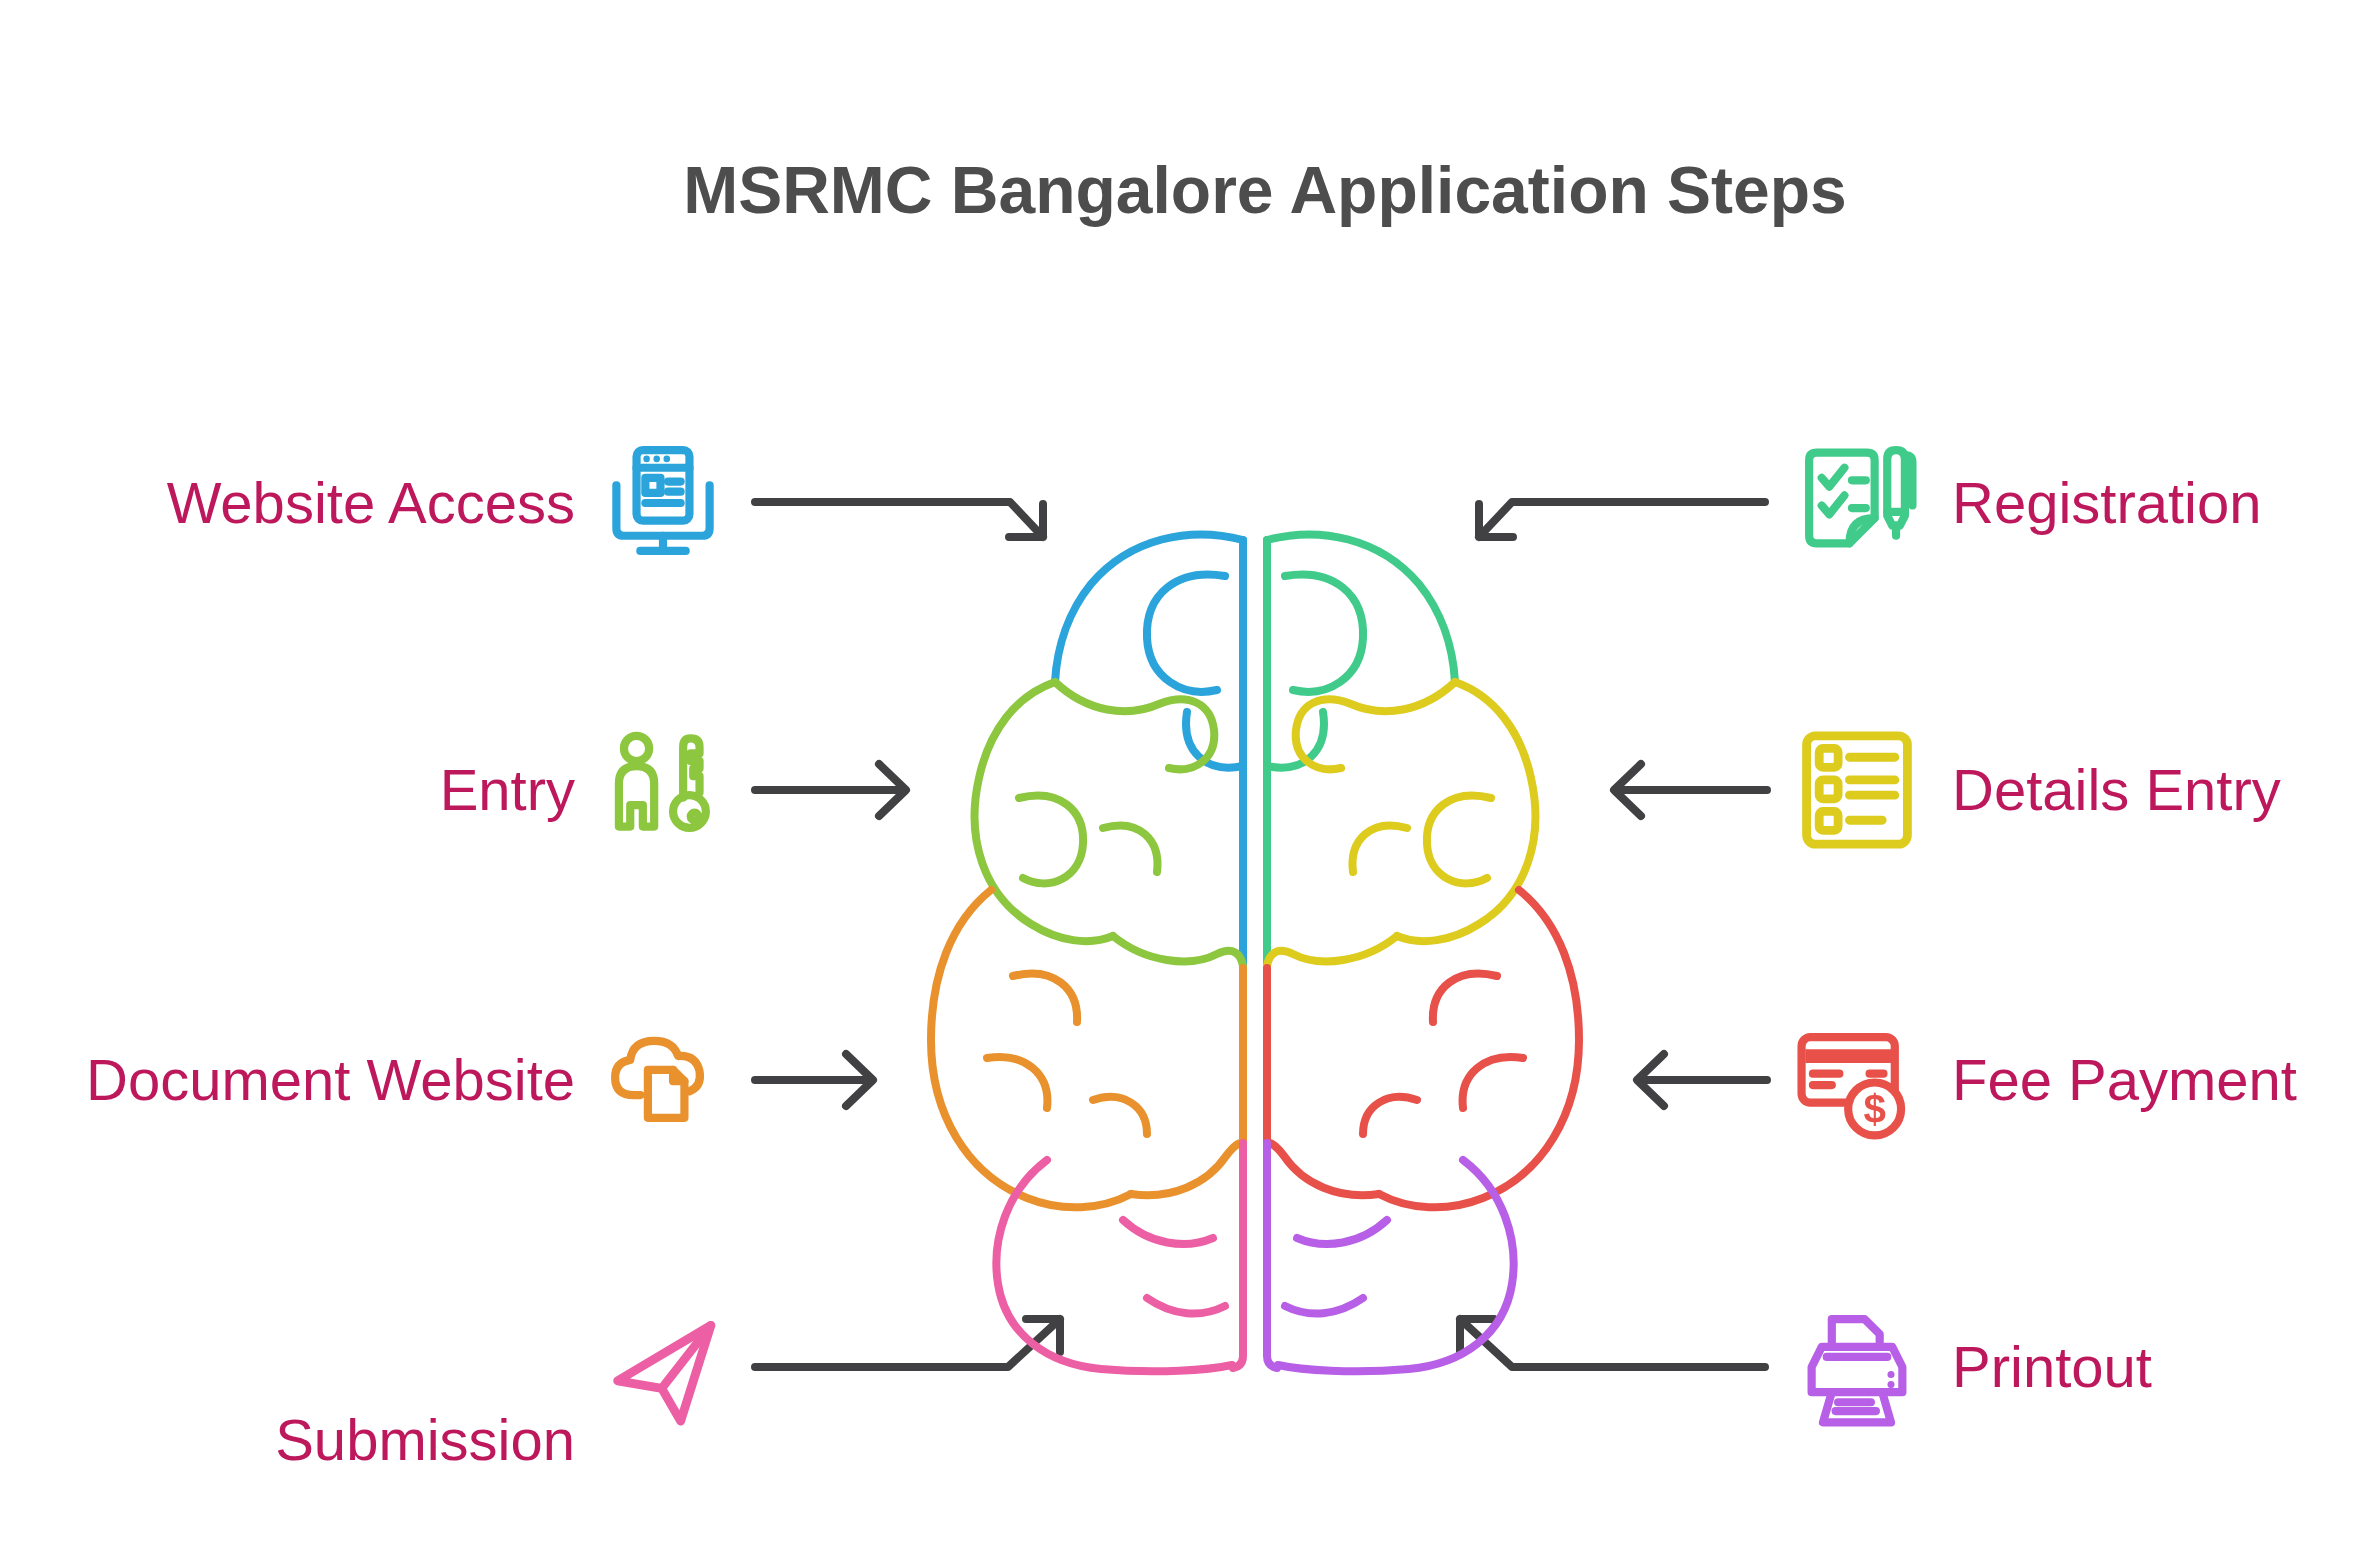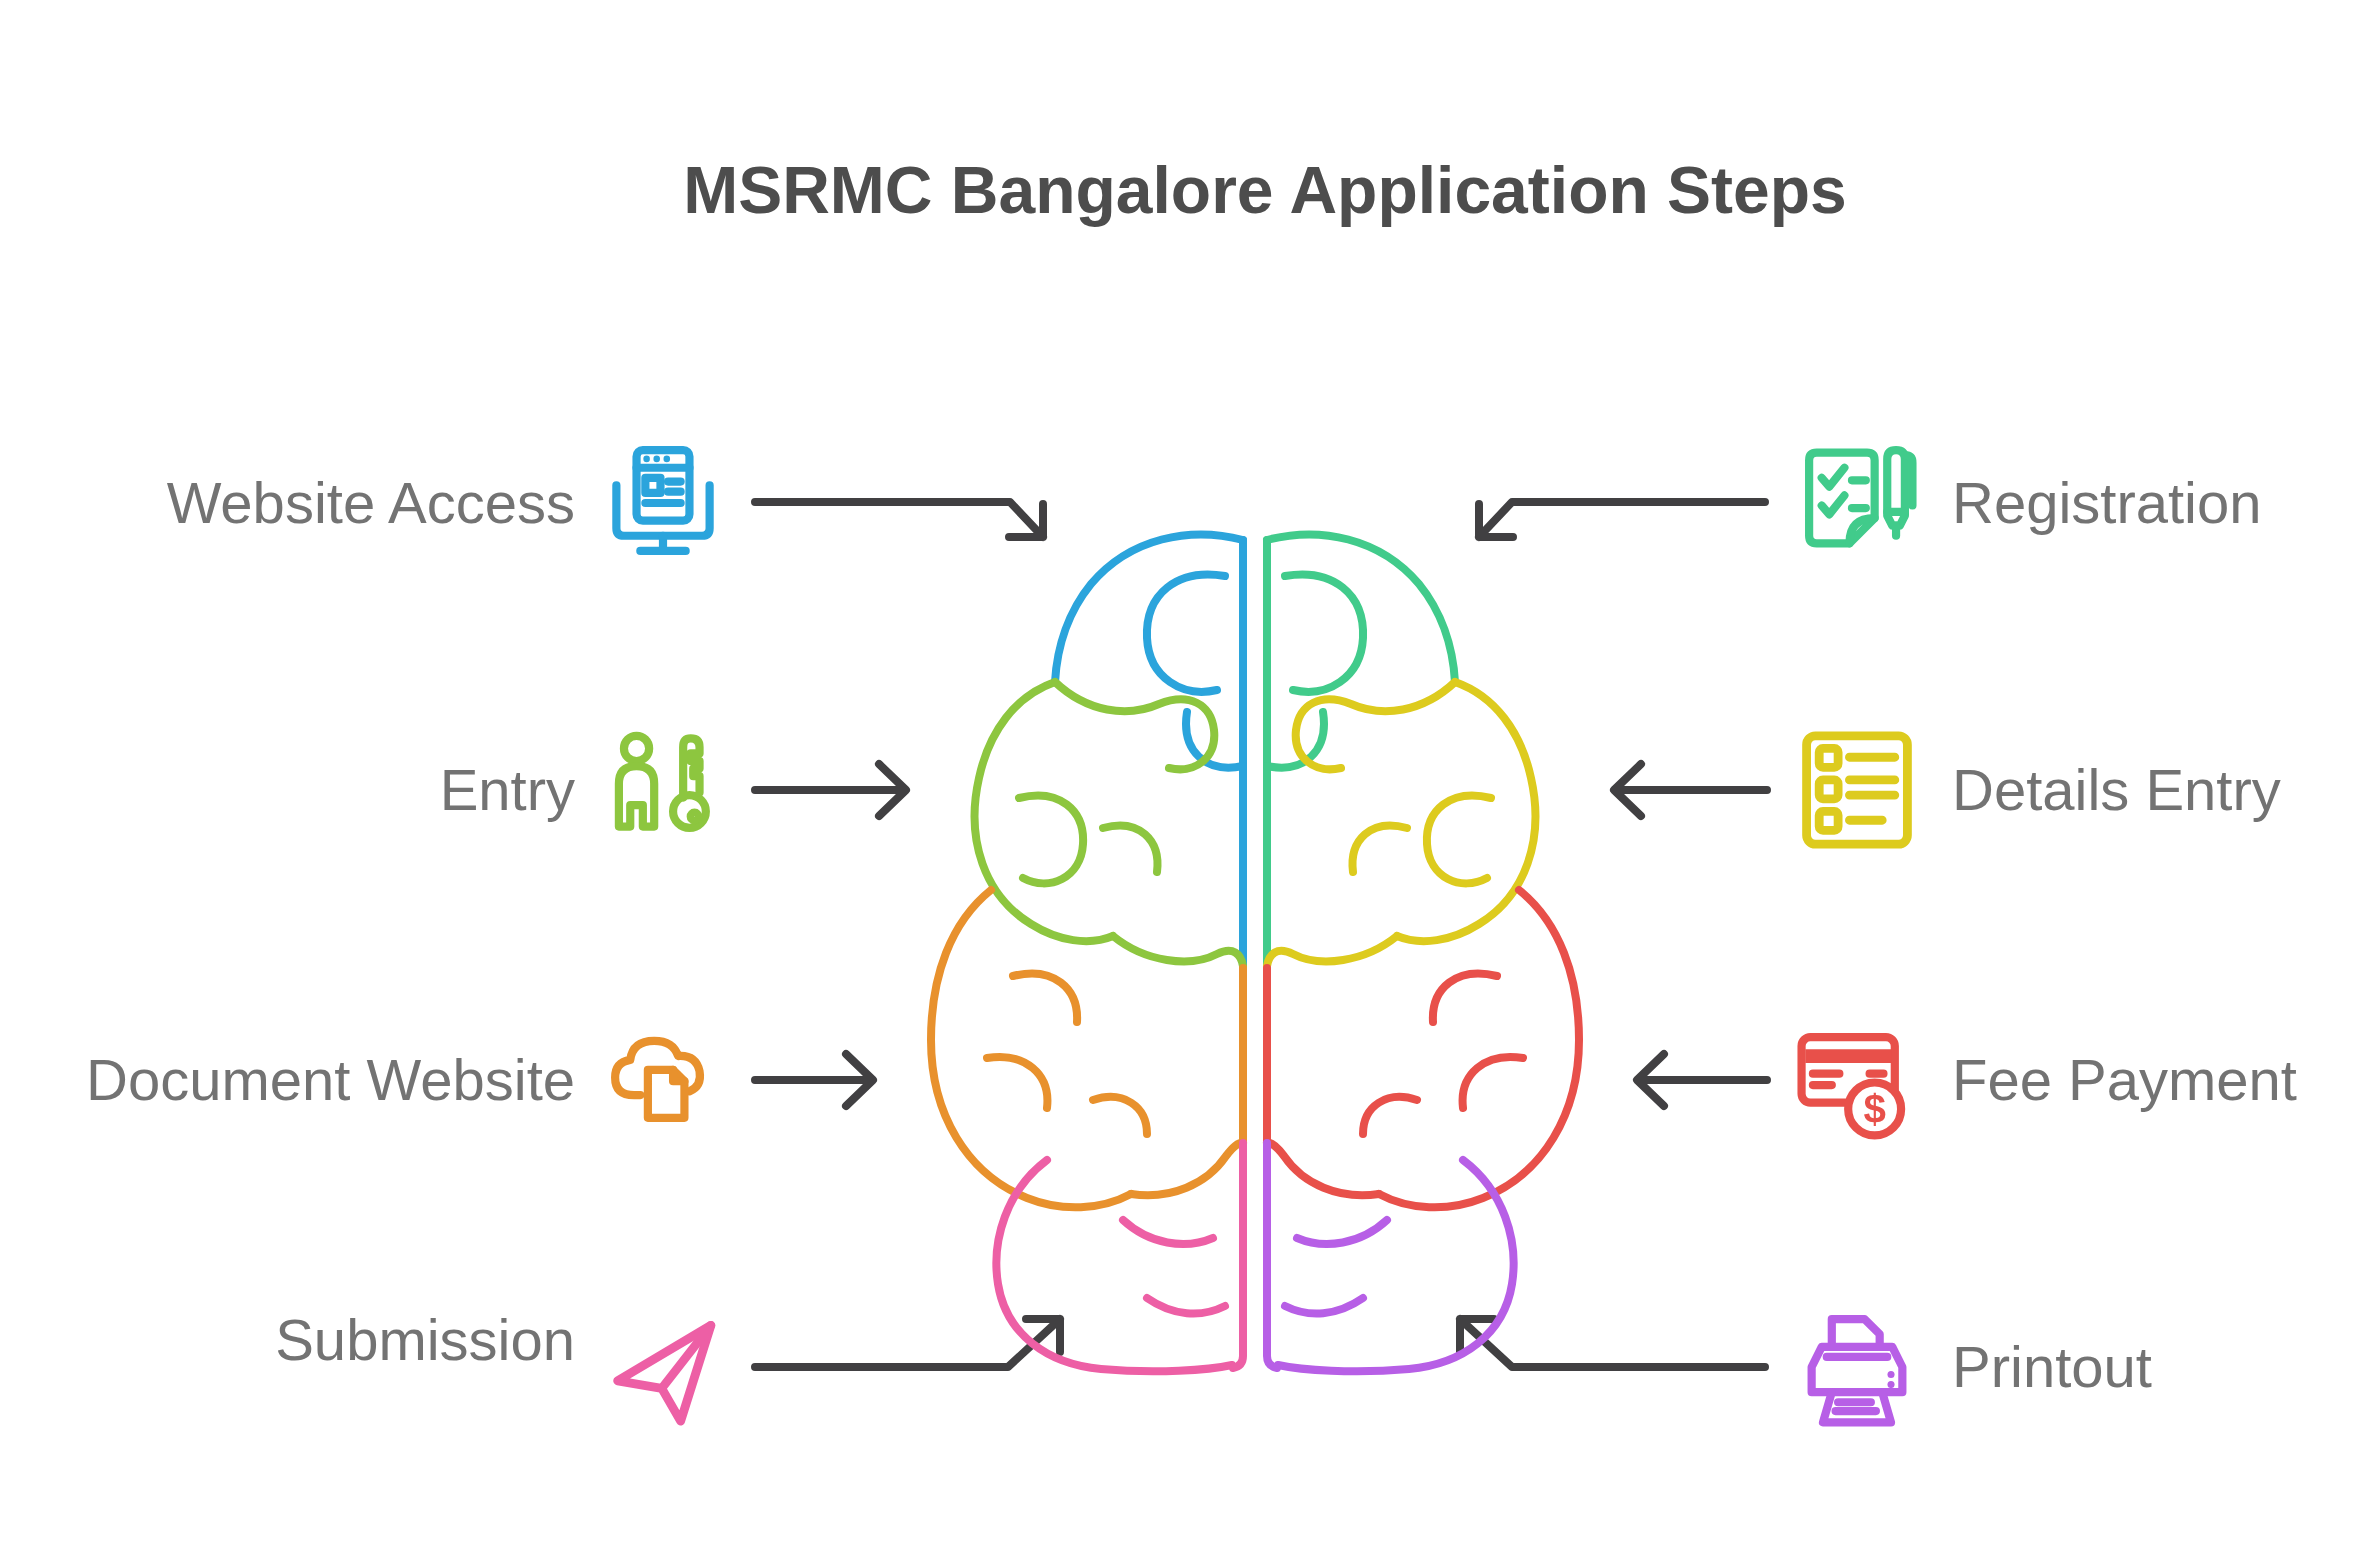--- a/index.html
+++ b/index.html
@@ -7,38 +7,38 @@
     width:2376px;height:1566px;position:relative;overflow:hidden;
     background:#ffffff;font-family:"Liberation Sans",sans-serif;
   }
   .abs{position:absolute;}
   .title{
     top:150px;left:77px;width:2376px;text-align:center;
     font-size:66px;font-weight:bold;color:#4d4d4d;line-height:80px;
     letter-spacing:0px;
   }
   .step-label{
-    font-size:58px;color:#737373;line-height:72px;white-space:nowrap;
+    font-size:58px;color:#be185d;line-height:72px;white-space:nowrap;
   }
   .lbl-left{left:40px;width:535px;text-align:right;}
   .lbl-right{left:1952px;width:460px;text-align:left;}
   .icon{width:126px;height:126px;}
   .icon-left{left:600px;}
   .icon-right{left:1794px;}
   svg{display:block;overflow:visible;}
 </style>
 </head>
 <body>
 
 <div class="abs title">MSRMC Bangalore Application Steps</div>
 
 <div class="abs step-label lbl-left" style="top:467px">Website Access</div>
 <div class="abs step-label lbl-left" style="top:754px">Entry</div>
 <div class="abs step-label lbl-left" style="top:1044px">Document Website</div>
-<div class="abs step-label lbl-left" style="top:1304px">Submission</div>
+<div class="abs step-label lbl-left" style="top:1404px">Submission</div>
 
 <div class="abs step-label lbl-right" style="top:467px">Registration</div>
 <div class="abs step-label lbl-right" style="top:754px">Details Entry</div>
 <div class="abs step-label lbl-right" style="top:1044px">Fee Payment</div>
 <div class="abs step-label lbl-right" style="top:1331px">Printout</div>
 
 <svg class="abs icon icon-left" style="top: 440px; color: rgb(43, 164, 220);" viewBox="0 0 100 100">
   <g fill="none" stroke="currentColor" stroke-width="6.5" stroke-linecap="round" stroke-linejoin="round">
     <path d="M13 36 V70 Q13 76 19 76 H81 Q87 76 87 70 V36"></path>
     <path d="M50 76 V86"></path>

